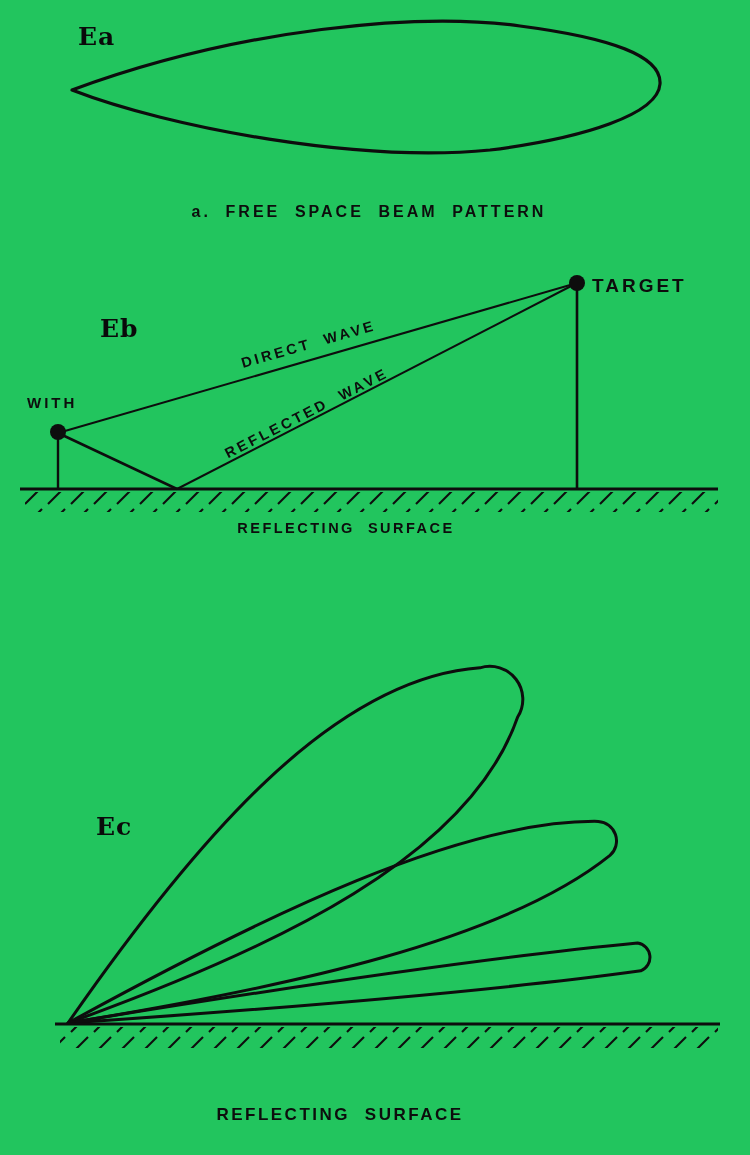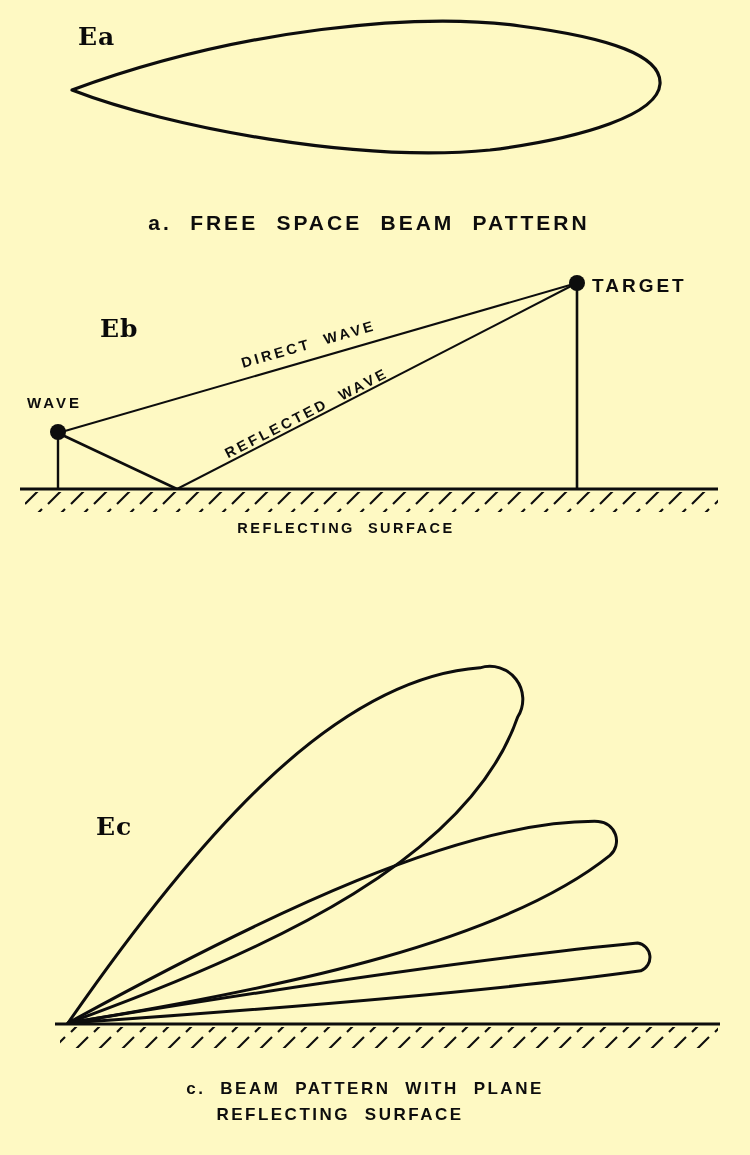--- a/index.html
+++ b/index.html
@@ -1,19 +1,19 @@
 <!DOCTYPE html>
 <html><head>
 <meta charset="utf-8">
 <style>
   html,body{margin:0;padding:0;background:#ffffff;}
   .figure{
     position:relative;
     width:750px;height:1155px;
-    background:#fef9c3;
+    background:#22c55e;
     overflow:hidden;
     font-family:"Liberation Sans", sans-serif;
   }
   .art{position:absolute;left:0;top:0;}
   .cap{
     position:absolute;
     font-family:"Liberation Sans", sans-serif;
     font-weight:700;
     color:#0d0d0d;
     letter-spacing:3px;
@@ -25,21 +25,21 @@
   .serif-label{
     position:absolute;
     font-family:"DejaVu Serif","Liberation Serif",serif;
     font-weight:700;
     color:#0a0a0a;
     font-size:25px;
     line-height:1;
     letter-spacing:1px;
     white-space:nowrap;
   }
-  .caption-a{font-size:21px;top:212px;left:369px;}
+  .caption-a{font-size:16px;top:204px;left:369px;}
   .label-target{font-size:19px;top:276px;left:592px;}
   .label-radar{font-size:15px;top:395px;left:27px;}
   .label-direct{
     font-size:14.5px;top:337px;left:239px;
     transform:rotate(-16deg);transform-origin:center;
   }
   .label-reflected{
     font-size:14.5px;top:406px;left:216px;
     transform:rotate(-27deg);transform-origin:center;
   }
@@ -113,22 +113,21 @@
       <line x1="55" y1="1024" x2="720" y2="1024" stroke="#0d0d0d" stroke-width="3.2"></line>
       <rect x="60" y="1027" width="658" height="21" fill="url(#hatch)"></rect>
     </g>
   </svg>
 
   <div class="serif-label ea">Ea</div>
   <div class="cap caption-a centered">a. FREE SPACE BEAM PATTERN</div>
 
   <div class="serif-label eb">Eb</div>
   <div class="cap label-target">TARGET</div>
-  <div class="cap label-radar">WAVE</div>
+  <div class="cap label-radar">WITH</div>
   <div class="cap label-direct">DIRECT WAVE</div>
   <div class="cap label-reflected">REFLECTED WAVE</div>
   <div class="cap label-surface-b centered">REFLECTING SURFACE</div>
 
   <div class="serif-label ec">Ec</div>
-  <div class="cap caption-c1 centered">c. BEAM PATTERN WITH PLANE</div>
   <div class="cap caption-c2 centered">REFLECTING SURFACE</div>
 
 </div>
 
 </body></html>

